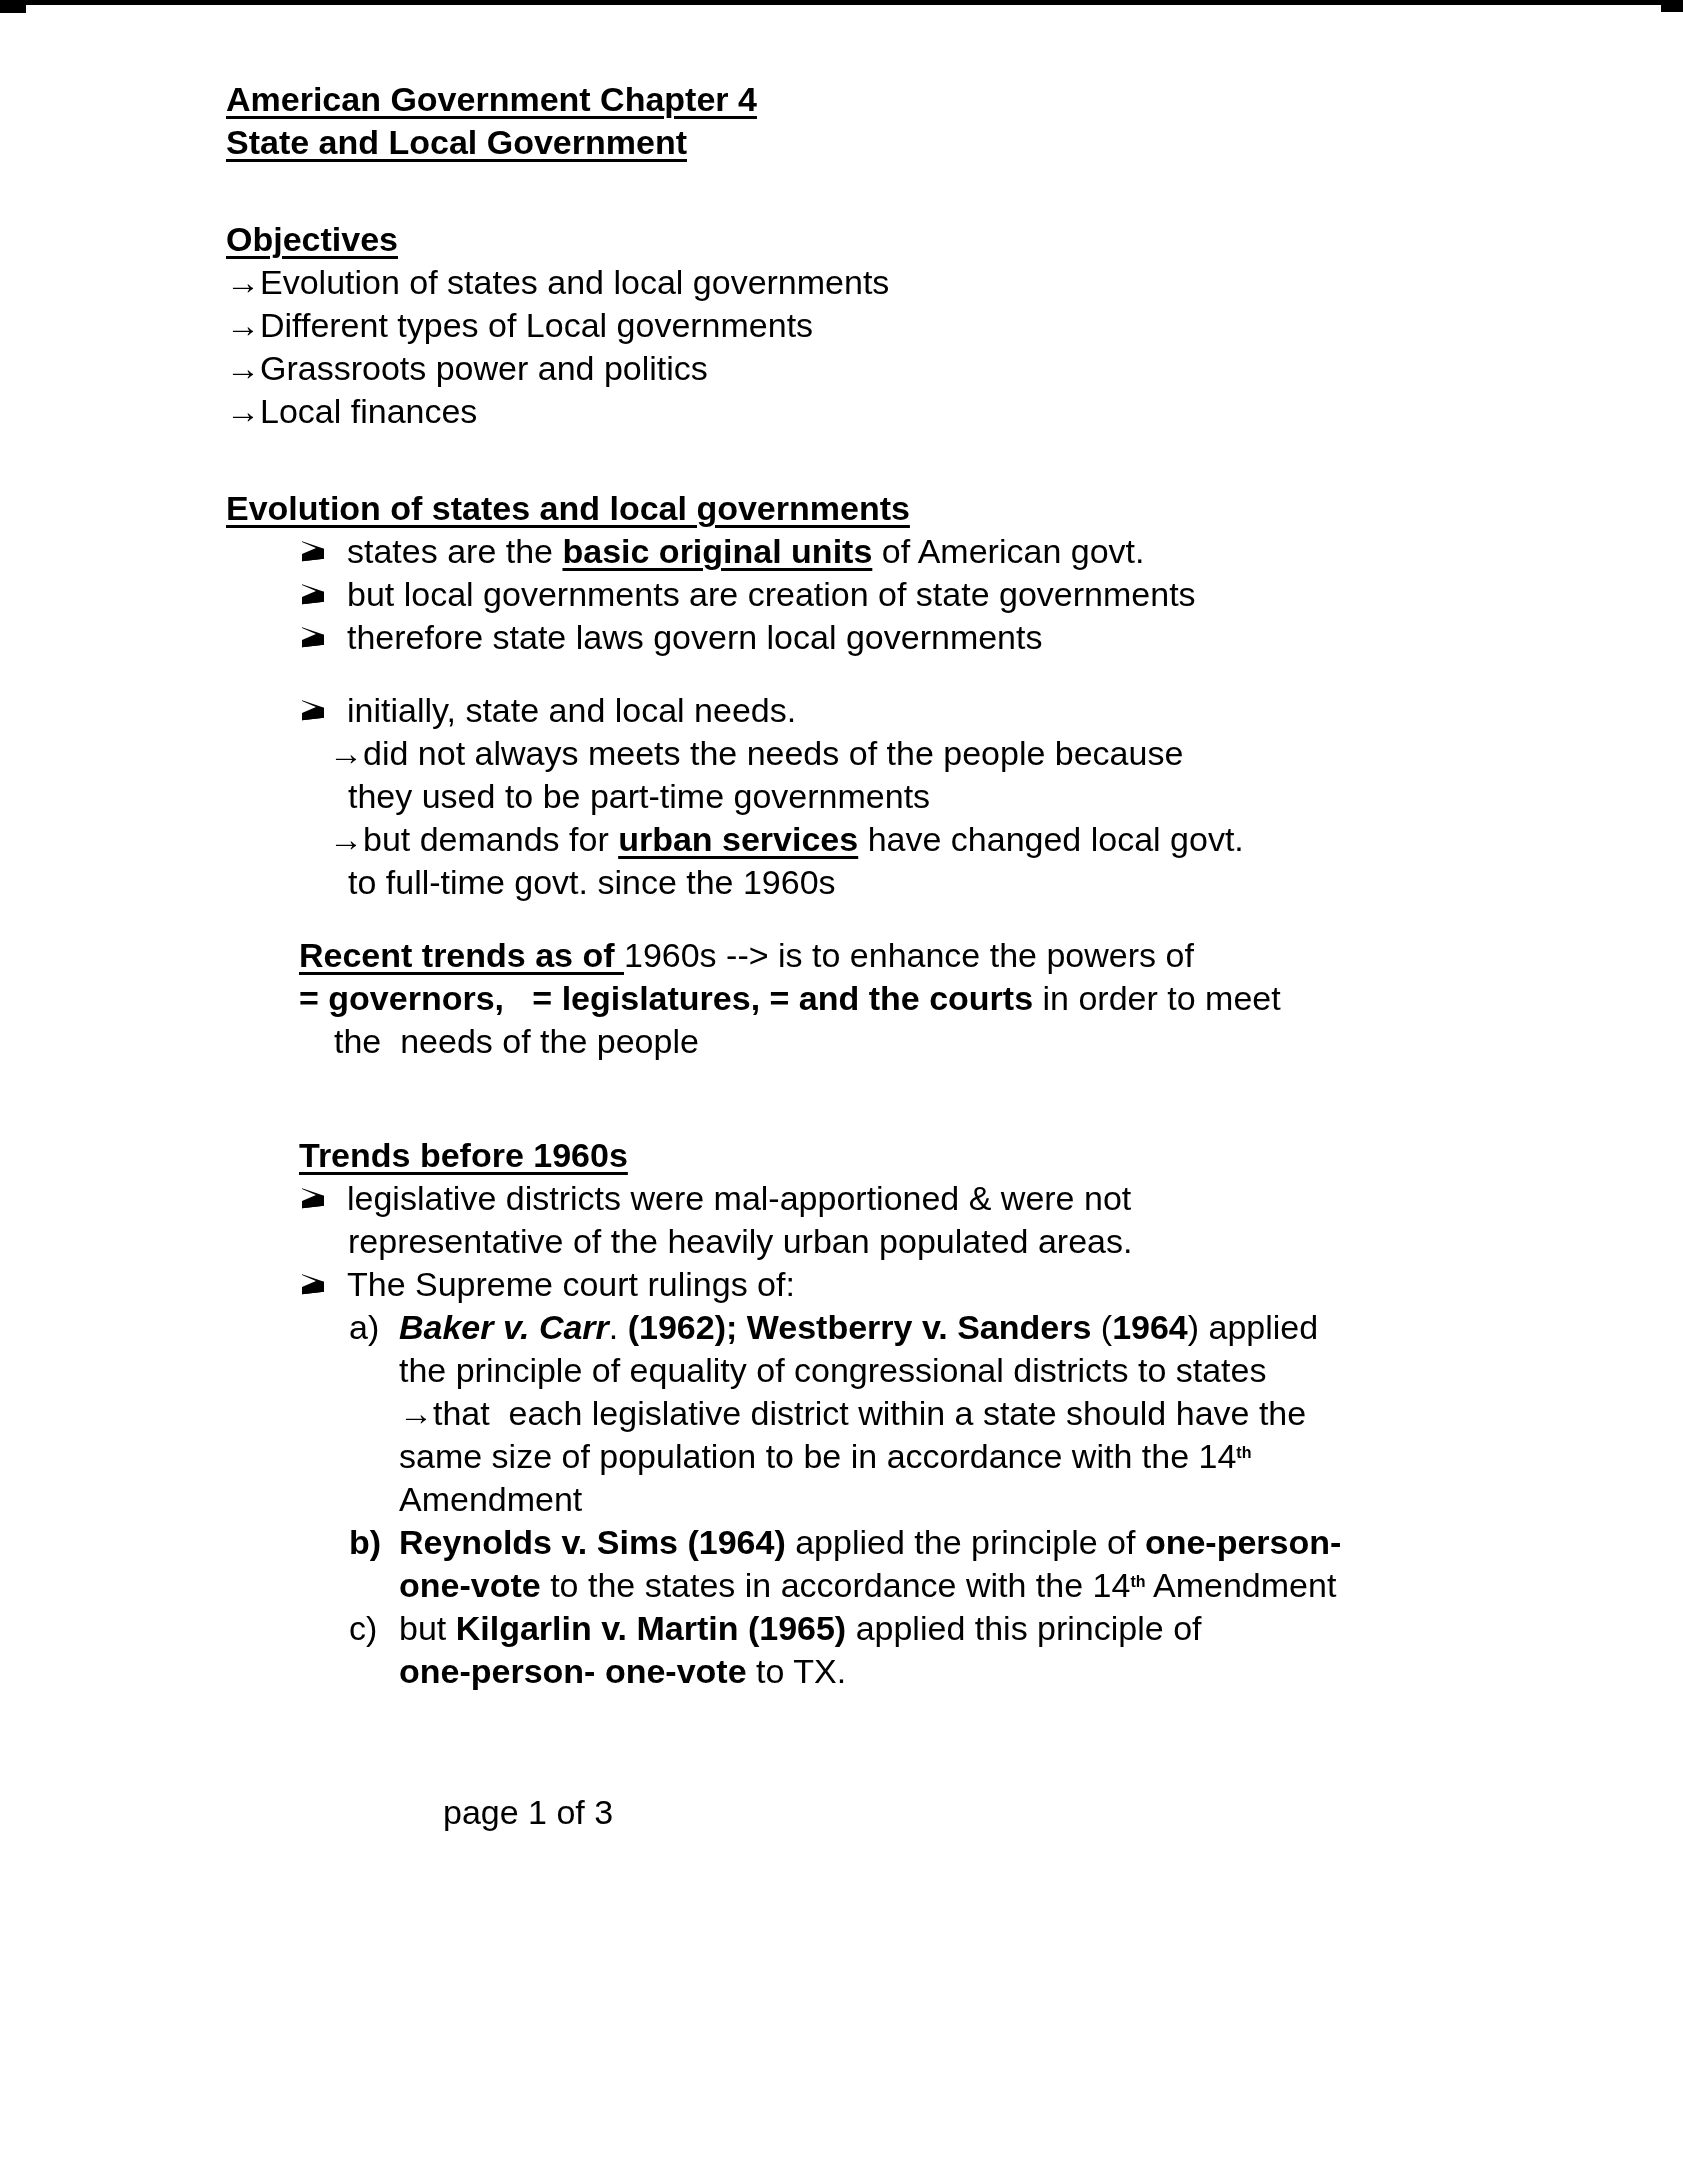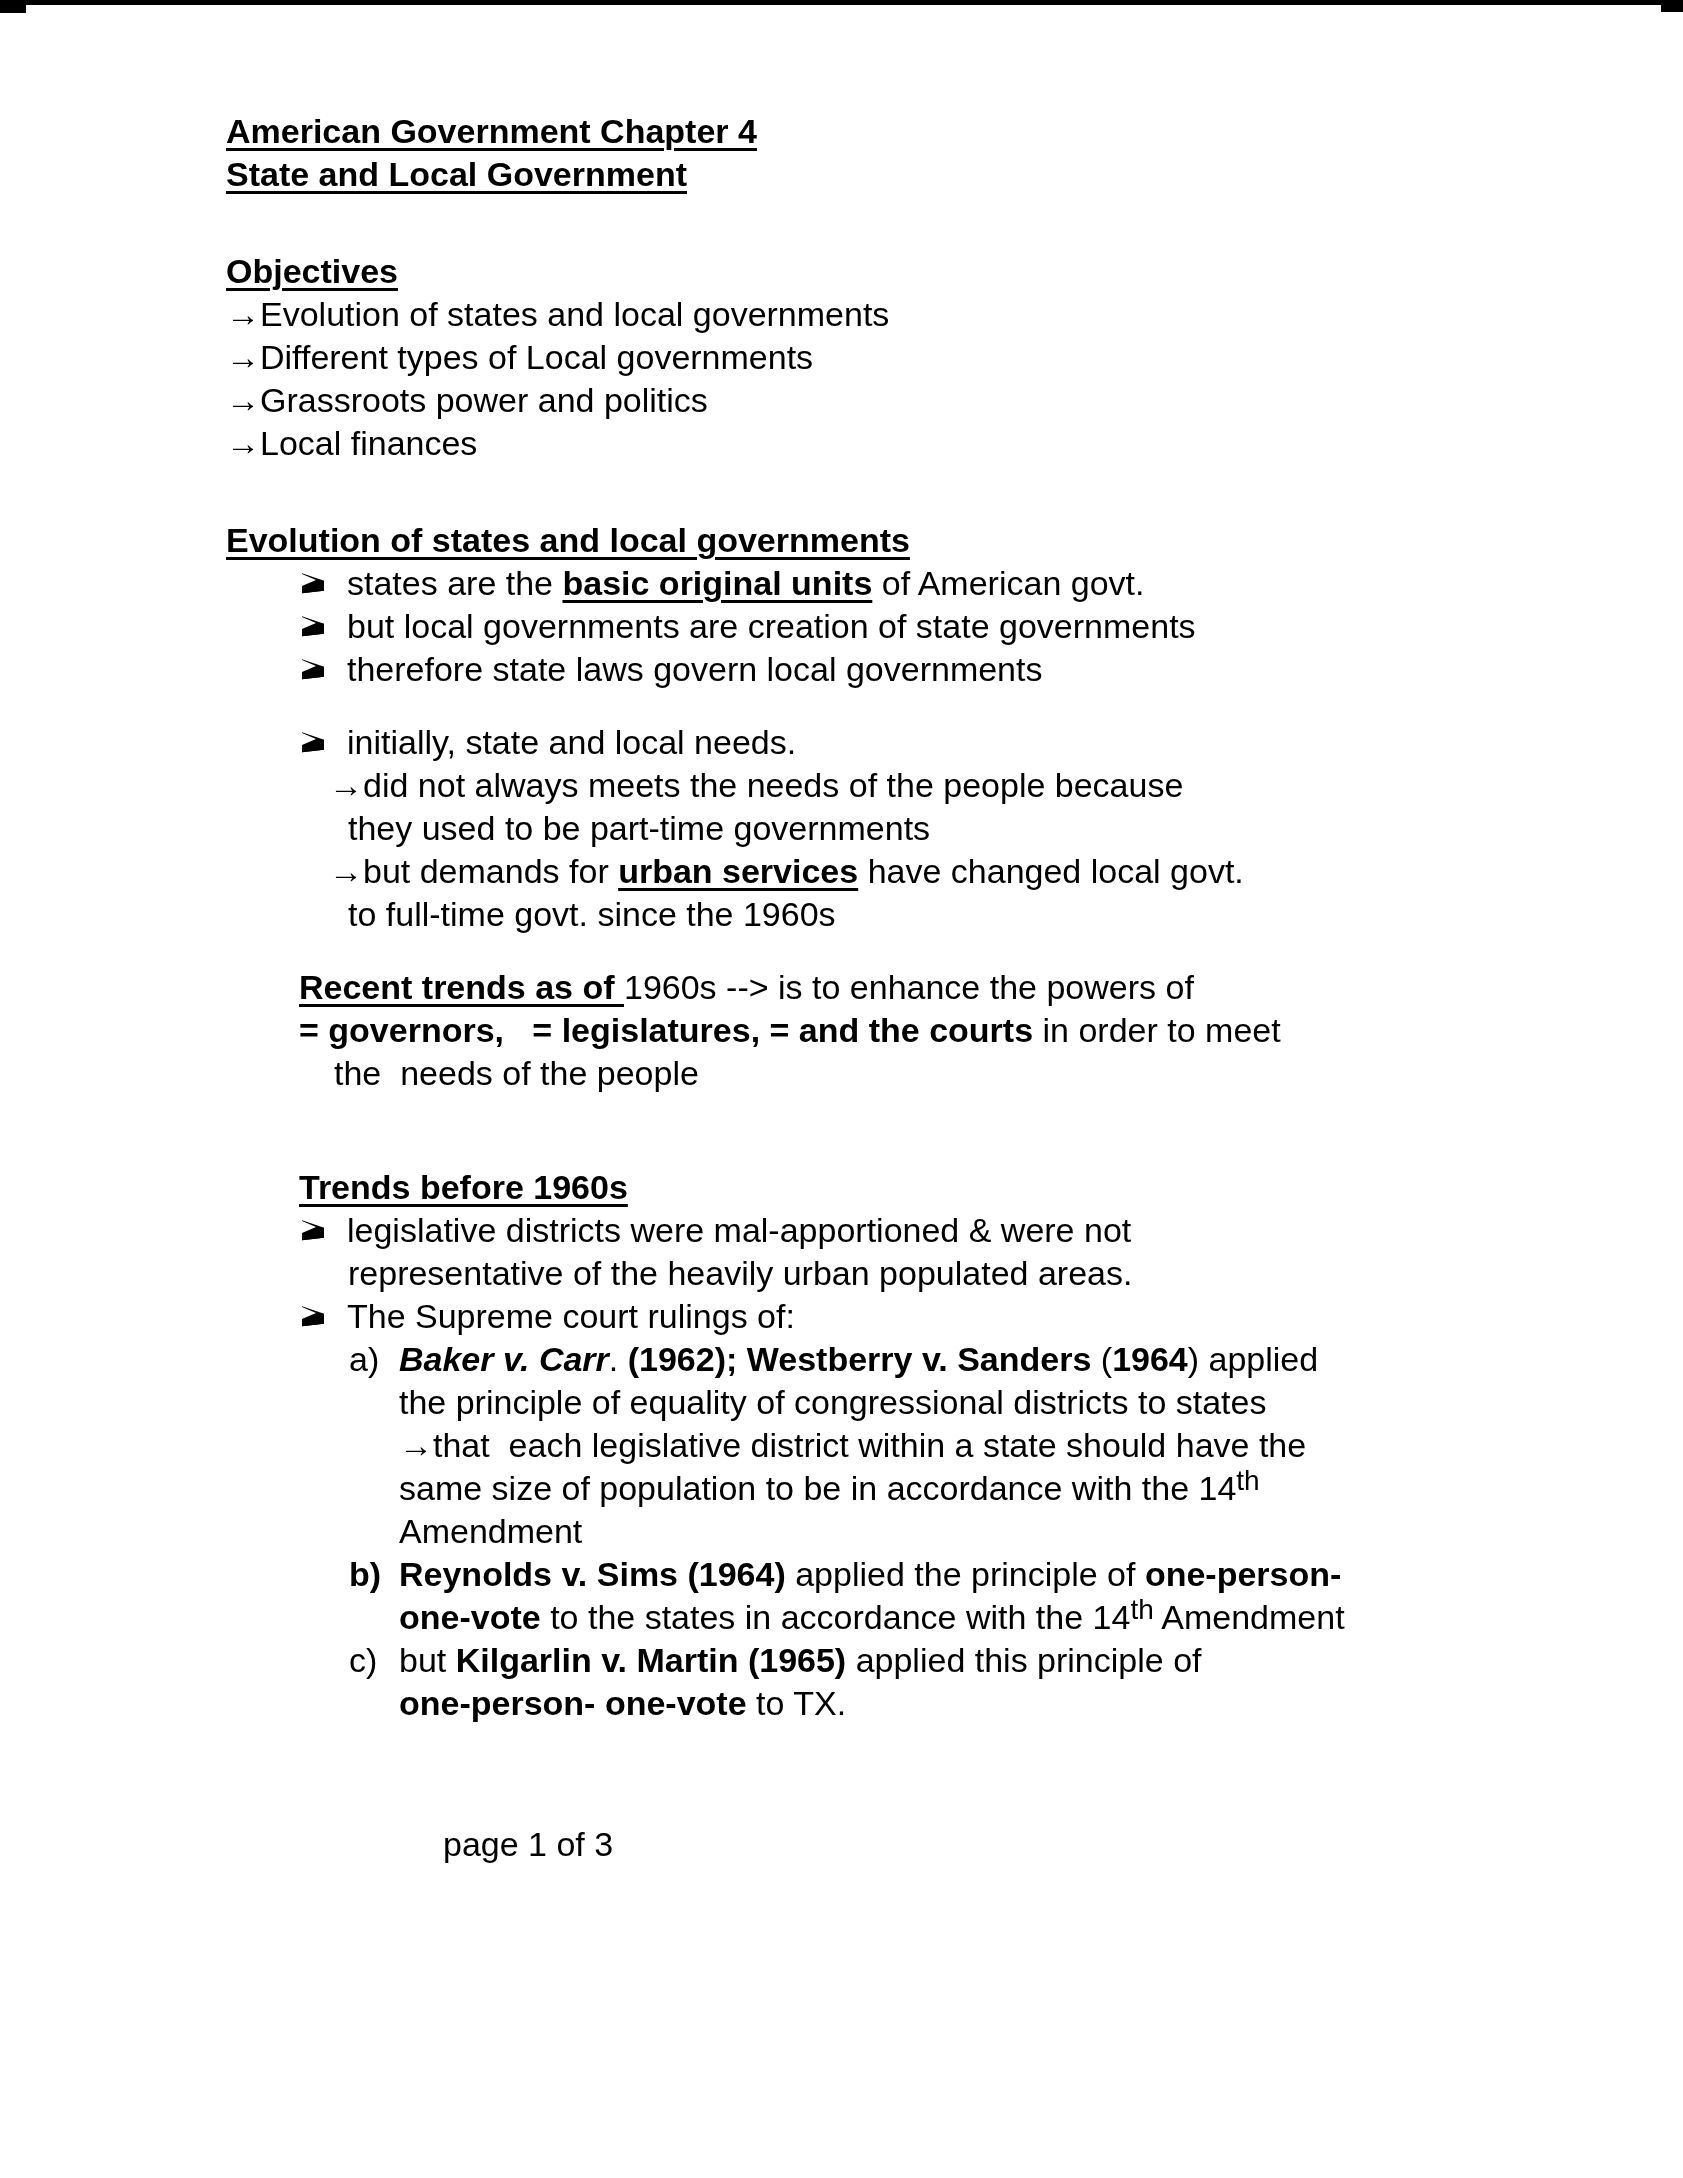--- a/index.html
+++ b/index.html
@@ -15,21 +15,21 @@
     position:absolute;top:0;left:0;width:1683px;height:5px;background:#000;
   }
   .scan-top::before{
     content:"";position:absolute;left:0;top:0;width:26px;height:13px;background:#000;
   }
   .scan-top::after{
     content:"";position:absolute;right:0;top:0;width:22px;height:12px;background:#000;
   }
   .doc{
     position:absolute;top:0;left:0;width:1503px;
-    padding-top:110px;
+    padding-top:78px;
     box-sizing:border-box;
   }
   .line{
     white-space:pre-wrap;
     font-size:34px;
     line-height:43px;
     color:#000;
   }
   
   .ind-h0  {padding-left:226px;}
@@ -45,21 +45,21 @@
   .block{margin-top:0;}
   .gap-none  {margin-top:0;}
   .gap-blank {margin-top:54px;}
   .gap-small {margin-top:30px;}
   .gap-large {margin-top:71px;}
   .gap-footer{margin-top:98px;}
   
   .b{font-weight:700;}
   .i{font-style:italic;margin-top:17px;}
   .u{text-decoration:underline;text-decoration-thickness:3px;text-underline-offset:5px;}
-  .sup{font-size:28px;vertical-align:10px;line-height:0;}
+  .sup{font-size:16px;vertical-align:10px;line-height:0;font-weight:bold;}
   
   .bullet-glyph{
     display:inline-block;width:47px;position:relative;height:28px;vertical-align:-2px;
   }
   .bullet-glyph::before{
     content:"";position:absolute;left:2px;top:3px;
     width:0;height:0;
     border-top:10px solid transparent;
     border-bottom:10px solid #000;
     border-left:22px solid #000;

